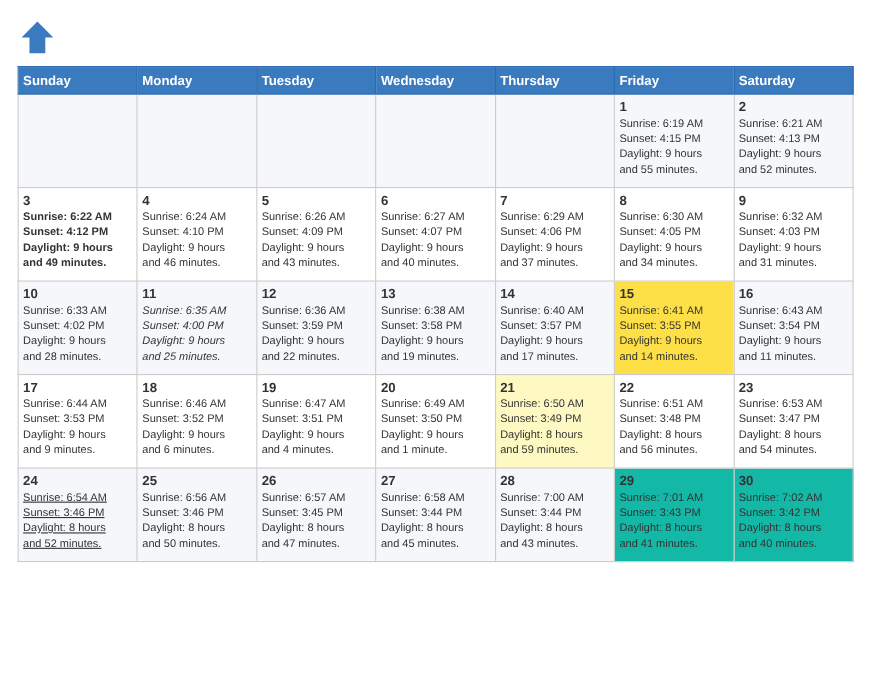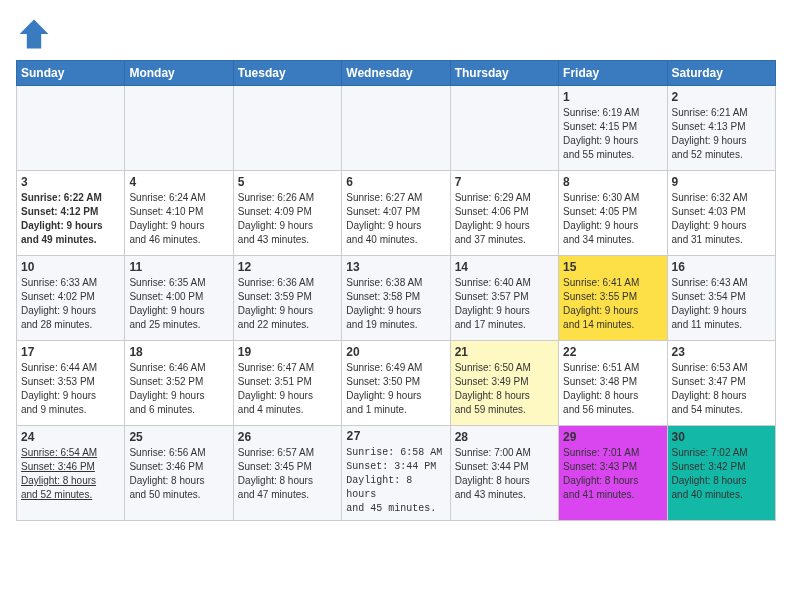--- a/index.html
+++ b/index.html
@@ -205,21 +205,21 @@
       <tr>
         <td style="background: rgb(245, 247, 250); margin-top: 24px;">
           <span class="day-number">10</span>
           <div class="day-info" style="white-space: pre-line;">Sunrise: 6:33 AM
 Sunset: 4:02 PM
 Daylight: 9 hours
 and 28 minutes.</div>
         </td>
         <td style="background: rgb(245, 247, 250);">
           <span class="day-number">11</span>
-          <div class="day-info" style="white-space: pre-line;">Sunrise: 6:35 AM
+          <div class="day-info" style="white-space: pre-line; font-style: italic;">Sunrise: 6:35 AM
 Sunset: 4:00 PM
 Daylight: 9 hours
 and 25 minutes.</div>
         </td>
         <td style="background: rgb(245, 247, 250);">
           <span class="day-number">12</span>
           <div class="day-info" style="white-space: pre-line;">Sunrise: 6:36 AM
 Sunset: 3:59 PM
 Daylight: 9 hours
 and 22 minutes.</div>
@@ -319,35 +319,35 @@
 Daylight: 8 hours
 and 50 minutes.</div>
         </td>
         <td style="background: rgb(245, 247, 250);">
           <span class="day-number">26</span>
           <div class="day-info" style="white-space: pre-line;">Sunrise: 6:57 AM
 Sunset: 3:45 PM
 Daylight: 8 hours
 and 47 minutes.</div>
         </td>
-        <td style="background: rgb(245, 247, 250); font-family: Liberation Mono, monospace;">
+        <td style="background: rgb(245, 247, 250);">
           <span class="day-number">27</span>
           <div class="day-info" style="white-space: pre-line;">Sunrise: 6:58 AM
 Sunset: 3:44 PM
 Daylight: 8 hours
 and 45 minutes.</div>
         </td>
         <td style="background: rgb(245, 247, 250);">
           <span class="day-number">28</span>
           <div class="day-info" style="white-space: pre-line;">Sunrise: 7:00 AM
 Sunset: 3:44 PM
 Daylight: 8 hours
 and 43 minutes.</div>
         </td>
-        <td style="background: #d946ef; margin-left: 16px;">
+        <td style="background: #14b8a6; margin-left: 16px;">
           <span class="day-number">29</span>
           <div class="day-info" style="white-space: pre-line;">Sunrise: 7:01 AM
 Sunset: 3:43 PM
 Daylight: 8 hours
 and 41 minutes.</div>
         </td>
         <td style="background: #14b8a6;">
           <span class="day-number">30</span>
           <div class="day-info" style="white-space: pre-line;">Sunrise: 7:02 AM
 Sunset: 3:42 PM

